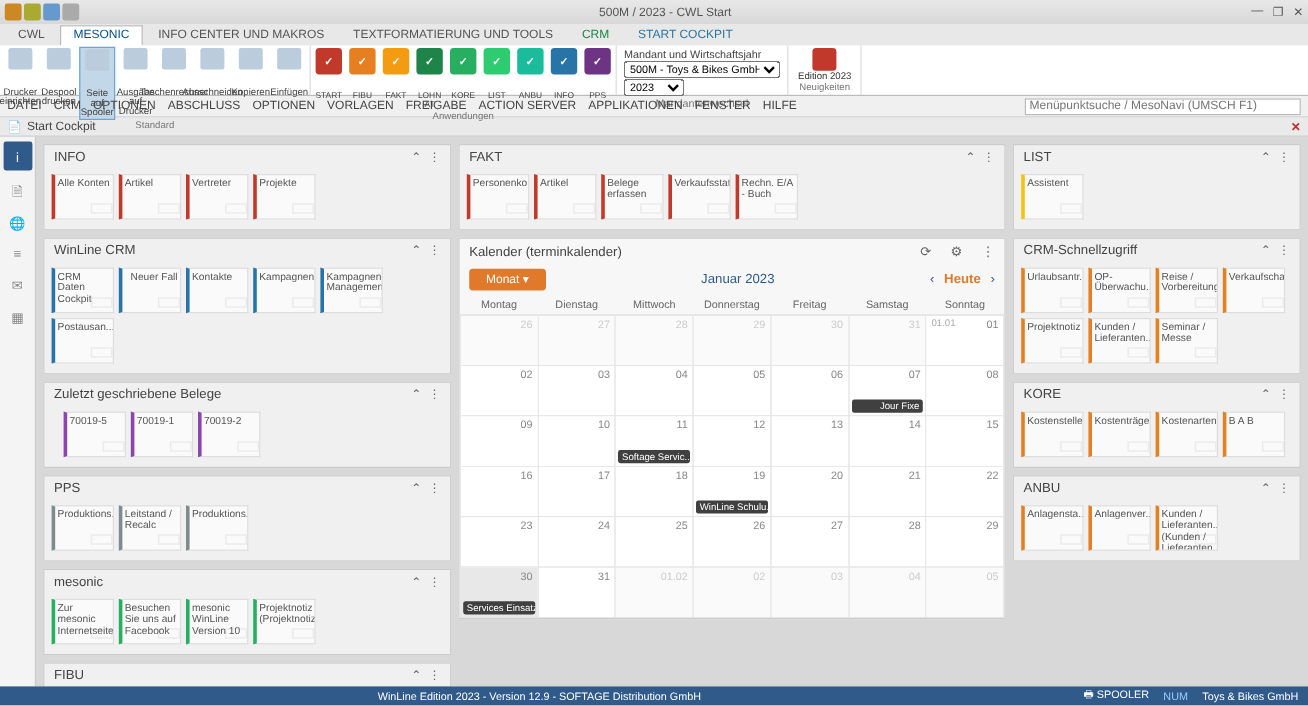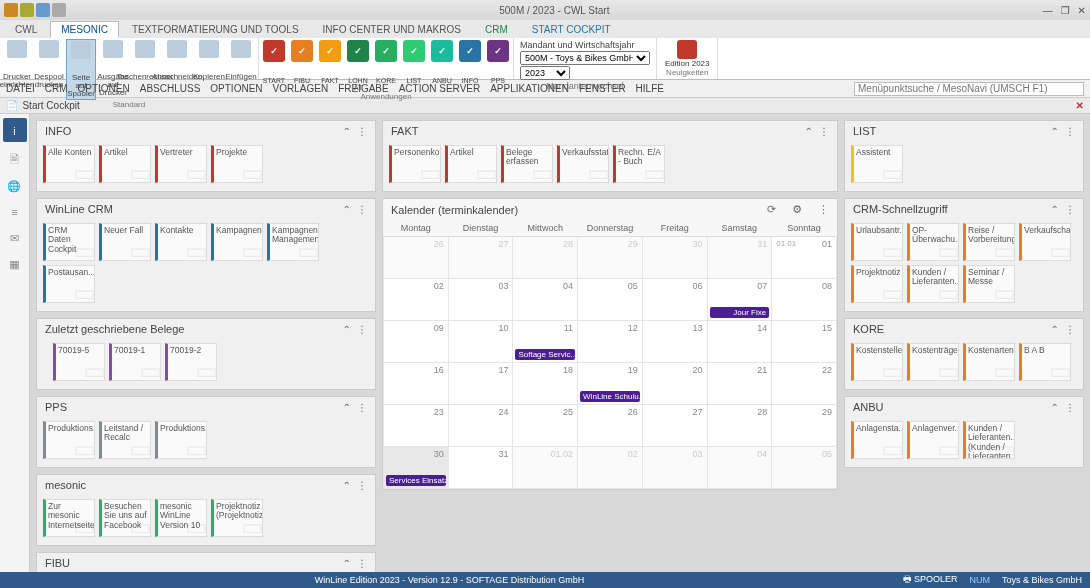--- a/index.html
+++ b/index.html
@@ -60,21 +60,21 @@
 .cal .ctl { display:flex; align-items:center; padding:4px 8px; gap:6px;}
 .cal .ctl .monthbtn { background:#e07a2a; color:#fff; border:none; padding:3px 14px; border-radius:3px; font-size:10px;}
 .cal .ctl .nav { display:flex; gap:8px; align-items:center; margin-left:auto; color:#2f5a8a; font-size:11px;}
 .cal .ctl .nav .today { color:#e07a2a; font-weight:600;}
 .cal .mlabel { flex:1; text-align:center; color:#2f5a8a; font-size:11px; font-weight:500;}
 .cal table { width:100%; border-collapse:collapse; table-layout:fixed; font-size:9px;}
 .cal th { padding:3px; font-weight:normal; color:#666; border-bottom:1px solid #ddd;margin-left:16px;}
 .cal td { height:42px; vertical-align:top; text-align:right; padding:2px 4px; border:1px solid #e5e5e5; color:#888; position:relative; background:#fff;}
 .cal td.other { color:#ccc; background:#fafafa;}
 .cal td.today { background:#e8e8e8;}
-.cal td .ev { position:absolute; left:2px; right:2px; bottom:2px; background:#4c1d95; color:#fff; font-size:8px; padding:1px 3px; border-radius:2px; white-space:nowrap; overflow:hidden;}
+.cal td .ev { position:absolute; left:2px; right:2px; bottom:2px; background:#404040; color:#fff; font-size:8px; padding:1px 3px; border-radius:2px; white-space:nowrap; overflow:hidden;}
 .cal td .dn { font-size:9px; }
 .cal td .first { font-size:8px; color:#aaa; float:left;}
 
 .status { position:absolute; bottom:0; left:0; right:0; height:16px; background:#2f5a8a; color:#fff; font-size:9px; display:flex; align-items:center; padding:0 8px; gap:12px;}
 .status .fill { flex:1; }
 </style>
 </head>
 <body>
 
 <div class="titlebar">
@@ -88,22 +88,22 @@
   <div class="winbtns">
     <span>—</span>
     <span>❐</span>
     <span>✕</span>
   </div>
 </div>
 
 <div class="tabstrip" id="tabstrip">
     <div>CWL</div>
     <div class="active">MESONIC</div>
+    <div>INFO CENTER UND MAKROS</div>
     <div>TEXTFORMATIERUNG UND TOOLS</div>
-    <div>INFO CENTER UND MAKROS</div>
     <div style="color: rgb(30, 132, 73);">CRM</div>
     <div style="color: rgb(40, 116, 166);">START COCKPIT</div>
   </div>
 
 <div class="ribbon">
   <div class="rgroup">
     <div class="rbtns" id="rg-standard">
         <div class="rbtn">
           <div class="ic"></div>
           <div class="lbl">Drucker<br>einrichten</div>
@@ -244,21 +244,21 @@
         <div class="panel">
           <div class="phdr">
             <span class="pttl">WinLine CRM</span>
             <span class="pact">
               <span>⌃</span>
               <span>⋮</span>
             </span>
           </div>
           <div class="pbody">
             <div class="tile" style="border-left-color: rgb(40, 116, 166);"><span>CRM Daten Cockpit</span><span class="bgico">▭</span></div>
-            <div class="tile" style="border-left-color: rgb(40, 116, 166);"><span>Neuer Fall</span><span class="bgico">▭</span></div>
+            <div class="tile" style="border-left-color: rgb(40, 116, 166); text-align: right;"><span>Neuer Fall</span><span class="bgico">▭</span></div>
             <div class="tile" style="border-left-color: rgb(40, 116, 166);"><span>Kontakte</span><span class="bgico">▭</span></div>
             <div class="tile" style="border-left-color: rgb(40, 116, 166);"><span>Kampagnen</span><span class="bgico">▭</span></div>
             <div class="tile" style="border-left-color: rgb(40, 116, 166);"><span>Kampagnen-Management</span><span class="bgico">▭</span></div>
             <div class="tile" style="border-left-color: rgb(40, 116, 166);"><span>Postausan...</span><span class="bgico">▭</span></div>
           </div>
         </div>
         <div class="panel">
           <div class="phdr">
             <span class="pttl">Zuletzt geschriebene Belege</span>
             <span class="pact">
@@ -330,20 +330,29 @@
             </div>
           </div>
         </div>
       <div class="cal">
         <div class="chdr">
           <span class="ct">Kalender (terminkalender)</span>
           <span class="cbt">⟳</span>
           <span class="cbt">⚙</span>
           <span class="cbt">⋮</span>
         </div>
+        <div class="ctl">
+          <button class="monthbtn"><span>Monat</span> ▾</button>
+          <span class="mlabel">Januar 2023</span>
+          <div class="nav">
+            <span>‹</span>
+            <span class="today">Heute</span>
+            <span>›</span>
+          </div>
+        </div>
         <table>
           <thead>
               <tr id="cal-head">
                 <th>Montag</th>
                 <th>Dienstag</th>
                 <th>Mittwoch</th>
                 <th>Donnerstag</th>
                 <th>Freitag</th>
                 <th>Samstag</th>
                 <th>Sonntag</th>

